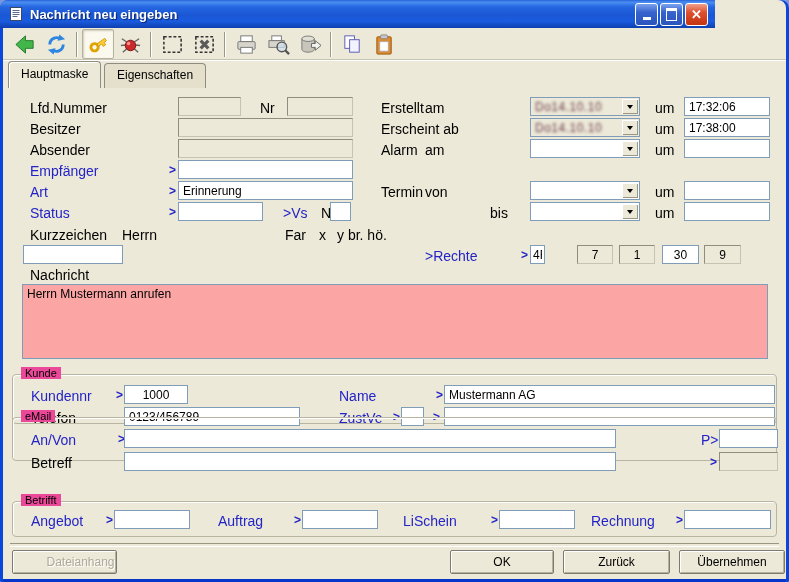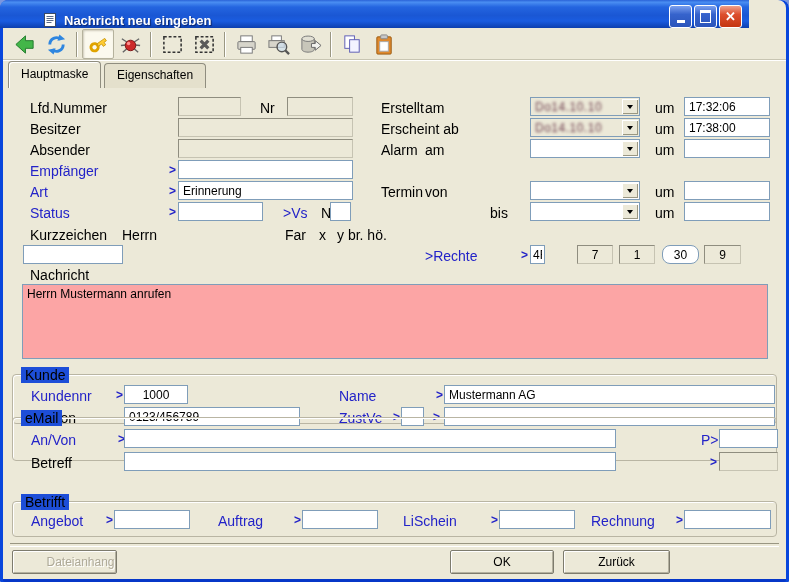--- a/index.html
+++ b/index.html
@@ -1,21 +1,21 @@
 <!DOCTYPE html>
 <html><head>
 <meta charset="utf-8">
 <style>
   html,body{margin:0;padding:0;background:#7a96df;font-family:"Liberation Sans",sans-serif;}
   .window{position:relative;width:789px;height:582px;background:#ECE9D8;border-radius:8px 8px 2px 2px;
     overflow:hidden;box-shadow:inset 3px 0 #0846dc,inset -3px 0 #0846dc,inset 0 -3px #0637c8;}
   
   .titlebar{position:absolute;left:0;top:0;width:715px;height:28px;
     background:linear-gradient(180deg,#2a63d8 0%,#4a8ef2 8%,#2465e0 25%,#1a57d4 55%,#1a5ce0 75%,#0d3fae 100%);
-    display:flex;align-items:flex-end;padding-left:34px;}
+    display:flex;align-items:center;}
   .title-icon{width:16px;height:16px;margin:0 6px 0 8px;}
   .title-text{color:#fff;font-weight:bold;font-size:13px;text-shadow:1px 1px 1px #0a246a;flex:1;}
   .winbtn{width:21px;height:21px;margin-left:2px;border:1px solid #fff;border-radius:3px;
     display:flex;align-items:center;justify-content:center;
     background:linear-gradient(180deg,#7ba0ef 0%,#3663cc 40%,#2b55bb 100%);}
   .winbtn.close{background:linear-gradient(180deg,#f0a08a 0%,#dd4f2e 40%,#c43511 100%);margin-right:7px;}
   .winbtn .mingl{display:block;width:8px;height:3px;background:#fff;margin-top:9px;}
   .winbtn .maxgl{display:block;width:9px;height:9px;border:1px solid #fff;border-top-width:3px;}
   .winbtn .xgl{color:#fff;font-size:13px;font-weight:bold;line-height:1;}
   
@@ -42,21 +42,21 @@
   .ta{position:absolute;box-sizing:border-box;border:1px solid #7f9db9;background:#fca5a5;resize:none;
     font-family:"Liberation Sans",sans-serif;font-size:12px;padding:2px 4px;}
   .dd{position:absolute;height:19px;width:110px;box-sizing:border-box;border:1px solid #7f9db9;background:#fff;display:flex;}
   .dd.muted{background:#ECE9D8;}
   .ddval{flex:1;font-size:12px;padding:2px 0 0 4px;overflow:hidden;white-space:nowrap;}
   .ddval.blurred{filter:blur(1.4px);color:#6b3a4a;letter-spacing:.5px;}
   .ddbtn{width:16px;margin:1px;background:#ece9d8;box-shadow:inset 1px 1px 0 #fff,inset -1px -1px 0 #9a9782;
     display:flex;align-items:center;justify-content:center;}
   .ddbtn i{display:block;width:0;height:0;border-left:3.5px solid transparent;border-right:3.5px solid transparent;border-top:4px solid #000;}
   .grp{position:absolute;box-sizing:border-box;border:1px solid #b9b5a3;border-radius:4px;box-shadow:1px 1px 0 #fff inset;}
-  .legend{position:absolute;top:-8px;left:8px;background:#1d4ed8;padding:0 4px;font-size:14px;color:#000;white-space:nowrap;}
+  .legend{position:absolute;top:-8px;left:8px;background:#ec4899;padding:0 4px;font-size:11px;color:#000;white-space:nowrap;}
   .hr{position:absolute;height:2px;border-top:1px solid #999682;border-bottom:1px solid #fff;}
   .btn{position:absolute;height:24px;box-sizing:border-box;background:#ECE9D8;border:1px solid #7d7b6d;border-radius:2px;
     box-shadow:inset 1px 1px 0 #fff,inset -1px -1px 0 #b4b1a0;font-family:"Liberation Sans",sans-serif;
     font-size:12px;color:#000;text-align:center;padding-top:4px;}
   .btn.dis{color:#aea998;text-shadow:1px 1px 0 #fff;padding-left:32px;}
 </style>
 </head>
 <body>
 
 <div class="window">
@@ -252,21 +252,21 @@
   <span class="lbl" style="left:285px;top:227px">Far</span>
   <span class="lbl" style="left:319px;top:227px">x</span>
   <span class="lbl" style="left:337px;top:227px">y br. hö.</span>
 
   <input class="inp" style="left: 23px; top: 245px; width: 100px;" value="">
   <span class="lbl blue" style="left:425px;top:248px">&gt;Rechte</span>
   <span class="arrow" style="left:521px;top:248px">&gt;</span>
   <input class="inp" style="left: 530px; top: 245px; width: 15px; padding: 1px 2px;" value="4F">
   <input class="inp dis center" style="left: 577px; top: 245px; width: 36px;" value="7">
   <input class="inp dis center" style="left: 619px; top: 245px; width: 36px;" value="1">
-  <input class="inp center" style="left: 662px; top: 245px; width: 37px; border-radius: 8px;" value="30">
+  <input class="inp center" style="left: 662px; top: 245px; width: 37px;" value="30">
   <input class="inp dis center" style="left: 704px; top: 245px; width: 37px;" value="9">
 
   <span class="lbl" style="left:30px;top:267px">Nachricht</span>
   <textarea class="ta" style="left: 22px; top: 284px; width: 746px; height: 75px;">Herrn Mustermann anrufen</textarea>
 
   <div class="grp" style="left:12px;top:374px;width:765px;height:50px">
     <span class="legend">Kunde</span>
     <span class="lbl blue" style="left:18px;top:13px">Kundennr</span>
     <span class="arrow" style="left:103px;top:13px">&gt;</span>
     <input class="inp center" style="left: 111px; top: 10px; width: 64px;" value="1000">
@@ -308,14 +308,15 @@
     <input class="inp" style="left: 486px; top: 8px; width: 76px;" value="">
     <span class="lbl blue" style="left:578px;top:11px">Rechnung</span>
     <span class="arrow" style="left:663px;top:11px">&gt;</span>
     <input class="inp" style="left: 671px; top: 8px; width: 87px;" value="">
   </div>
 
   <div class="hr" style="left:10px;top:543px;width:769px"></div>
   <div class="btn dis" style="left:12px;top:550px;width:105px">Dateianhang</div>
   <div class="btn" style="left:450px;top:550px;width:104px">OK</div>
   <div class="btn" style="left:563px;top:550px;width:107px">Zurück</div>
+  <div class="btn" style="left:679px;top:550px;width:106px">Übernehmen</div>
 
 </div>
 
 </body></html>

